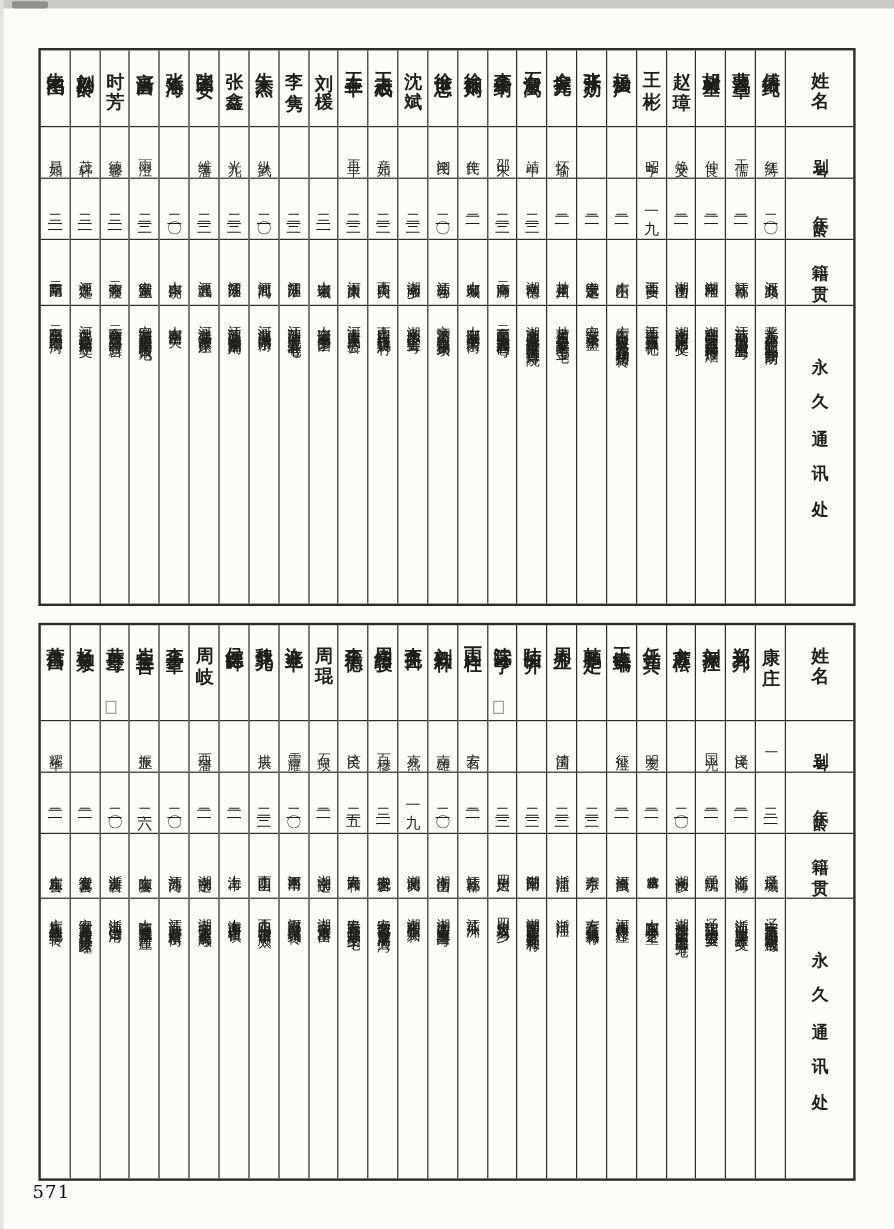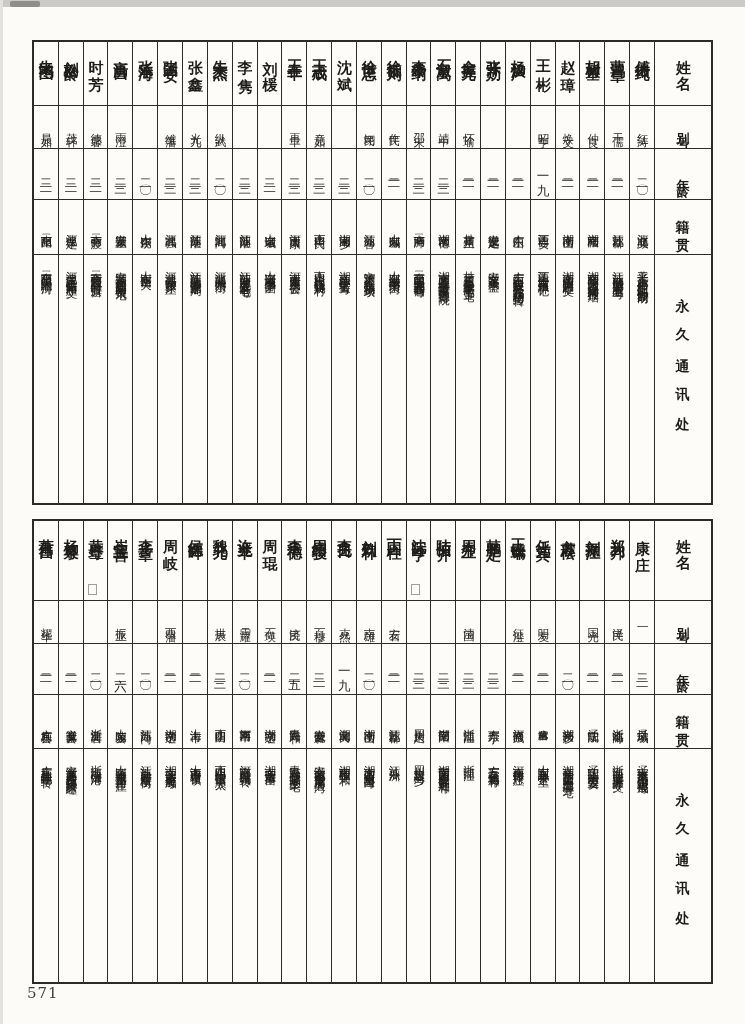--- a/index.html
+++ b/index.html
@@ -63,21 +63,21 @@
   .haddress{font-size:14px;font-weight:bold;letter-spacing:30px;padding-top:24px;}
   .header-col .c-address{justify-content:flex-start;}
 
   .note-mark{
     position:absolute;left:4px;bottom:5px;width:7px;height:9px;
     border:1px solid #6e6d68;opacity:.65;
   }
 
   .page-number{
     position:absolute;left:27px;top:984px;
-    font-size:15px;letter-spacing:1px;color:#404040;
+    font-size:15px;letter-spacing:1px;color:#000000;
     font-family:"DejaVu Serif","Liberation Serif",serif;
   }
 </style>
 </head>
 <body>
 
 <div class="page">
   <div class="scan-top"></div>
   <div class="scan-smudge"></div>
   <div class="scan-left"></div>

